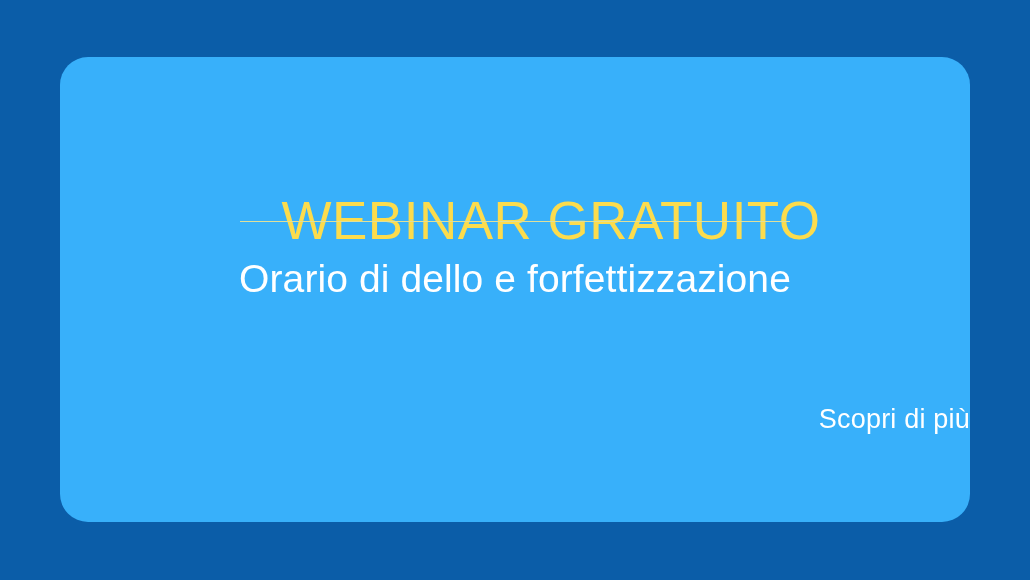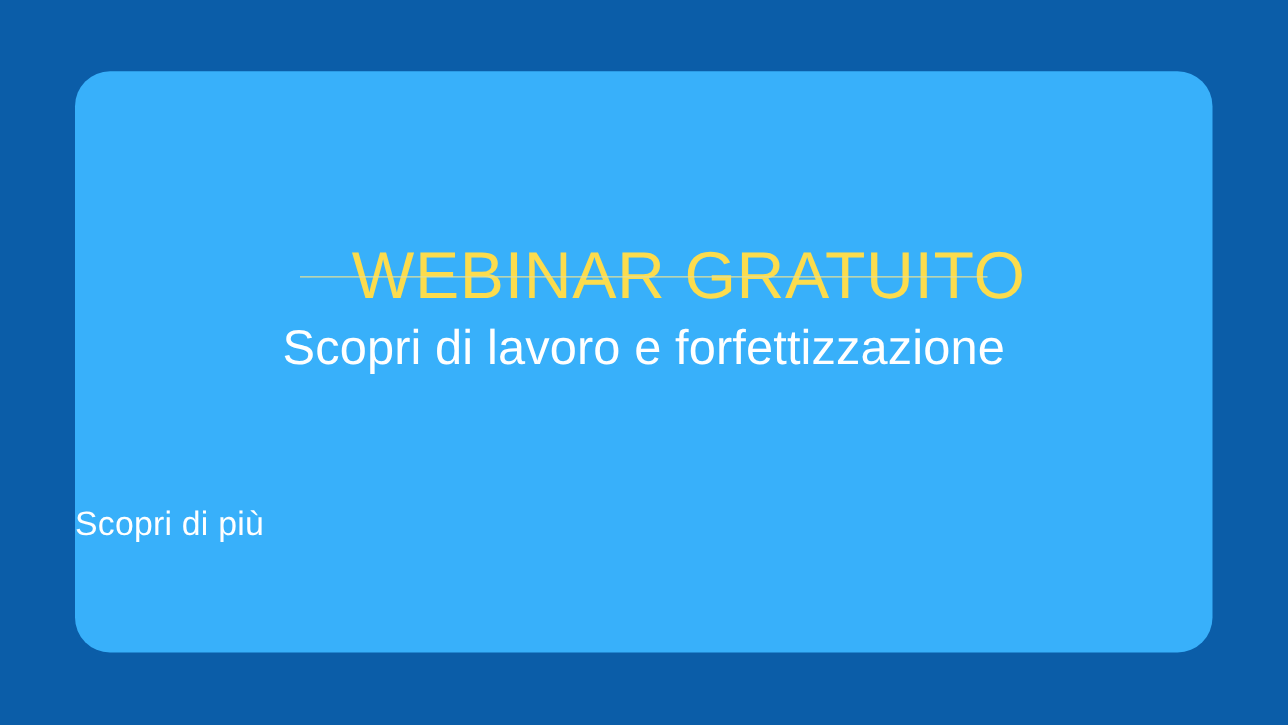--- a/index.html
+++ b/index.html
@@ -84,21 +84,21 @@
   .subtitle-line {
     display: block;
     white-space: nowrap;
   }
 
   #cta-text {
     position: absolute;
     left: 0;
     top: 345px;
     width: 100%;
-    text-align: left;
+    text-align: right;
     color: #ffffff;
     font-size: 27px;
     font-weight: 400;
     line-height: 34px;
     letter-spacing: 0.2px;
     white-space: nowrap;
   }
 </style>
 </head>
 <body>
@@ -106,21 +106,21 @@
 <div id="banner">
 
   <div id="promo-card">
     <div class="card-inner">
 
       <div id="eyebrow-heading">WEBINAR GRATUITO</div>
 
       <div id="title-divider"></div>
 
       <div id="subtitle-block">
-        <span class="subtitle-line">Scopri di lavoro e forfettizzazione</span>
+        <span class="subtitle-line">Orario di dello e forfettizzazione</span>
       </div>
 
       <div id="cta-text">Scopri di più</div>
 
     </div>
   </div>
 
 </div>
 
 </body></html>

